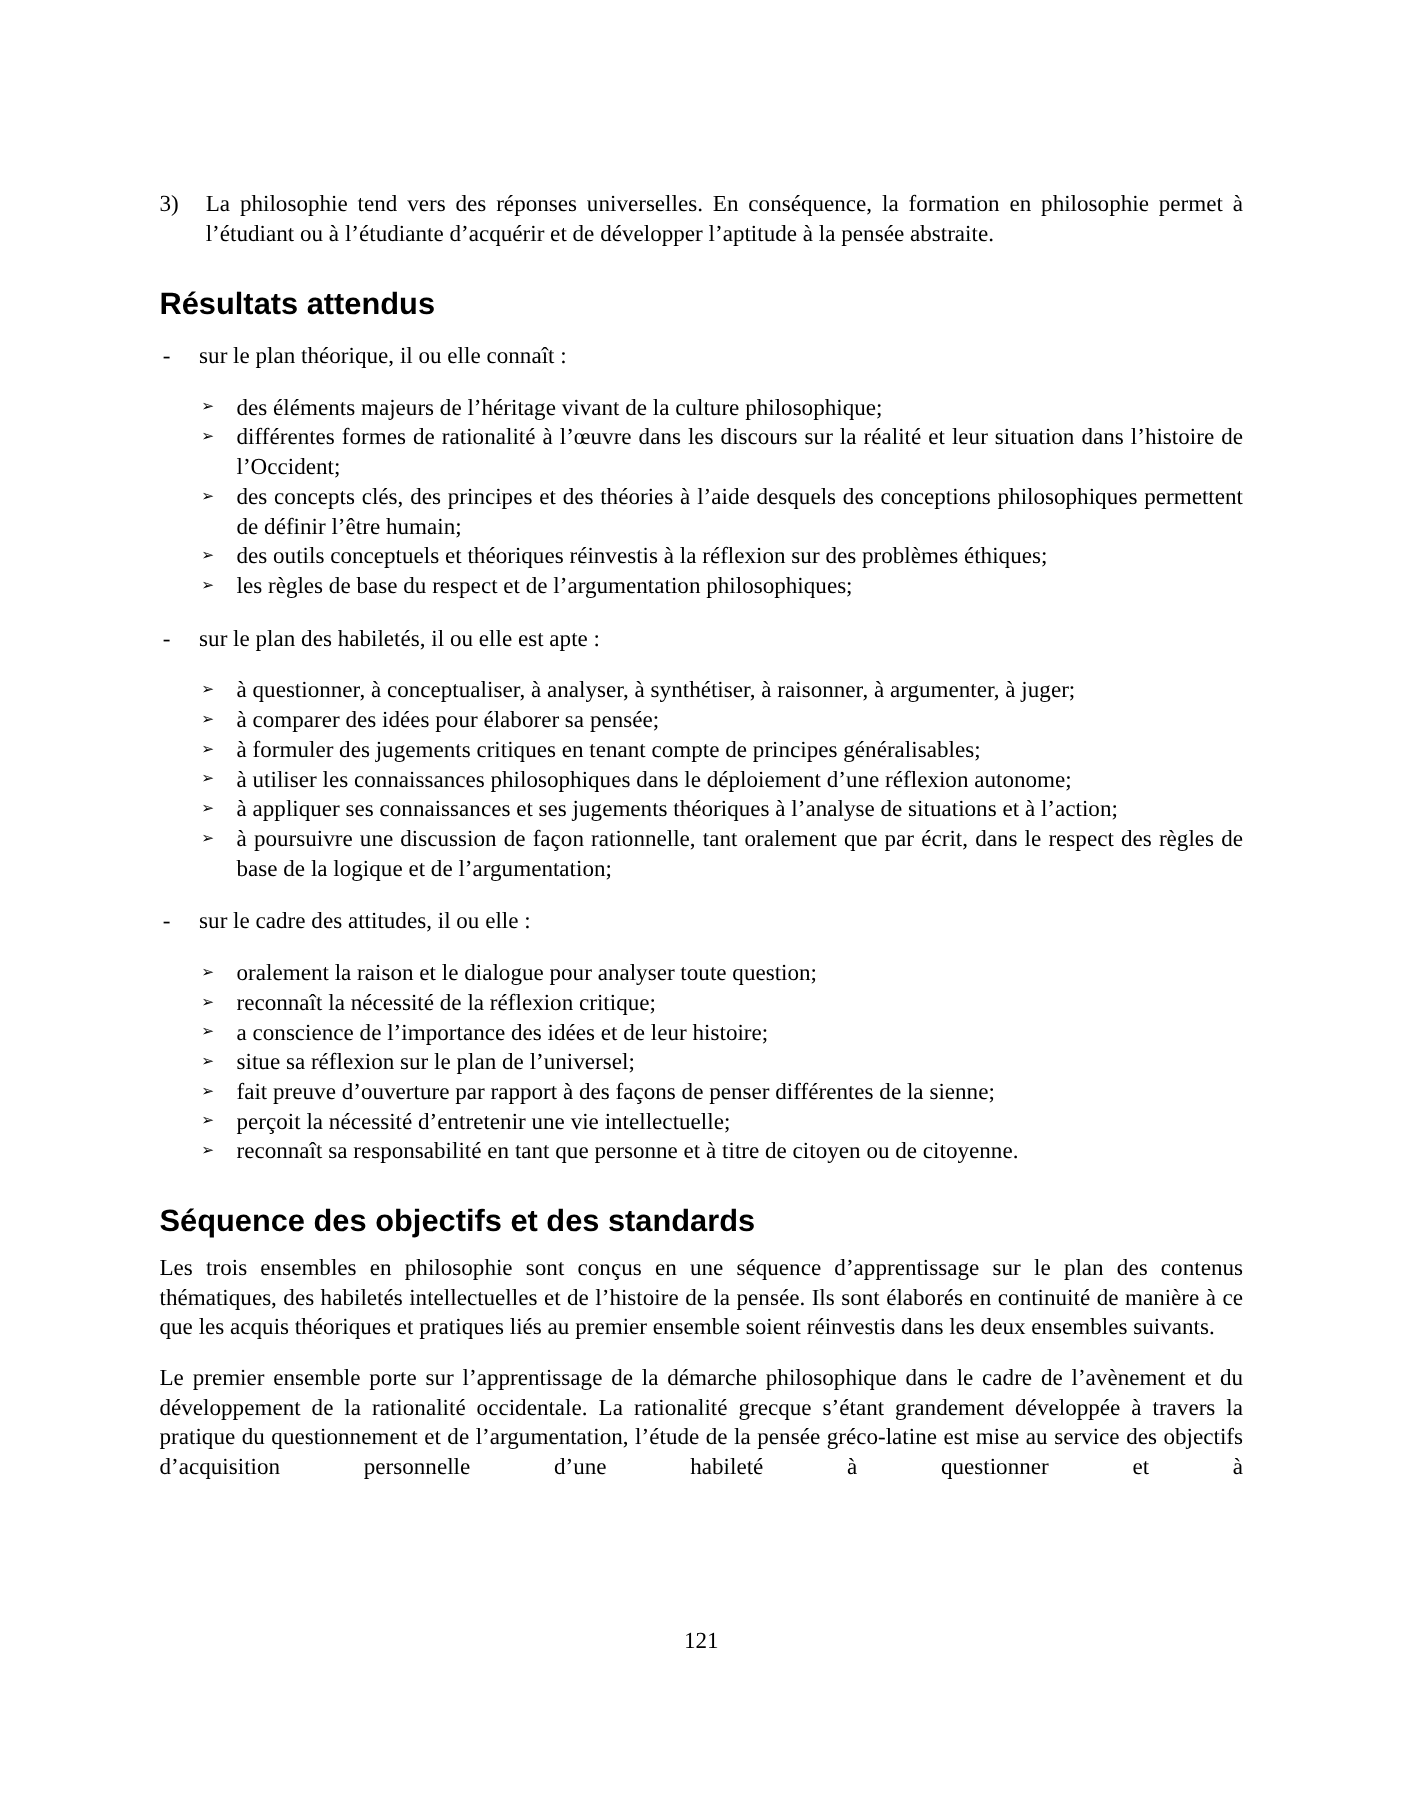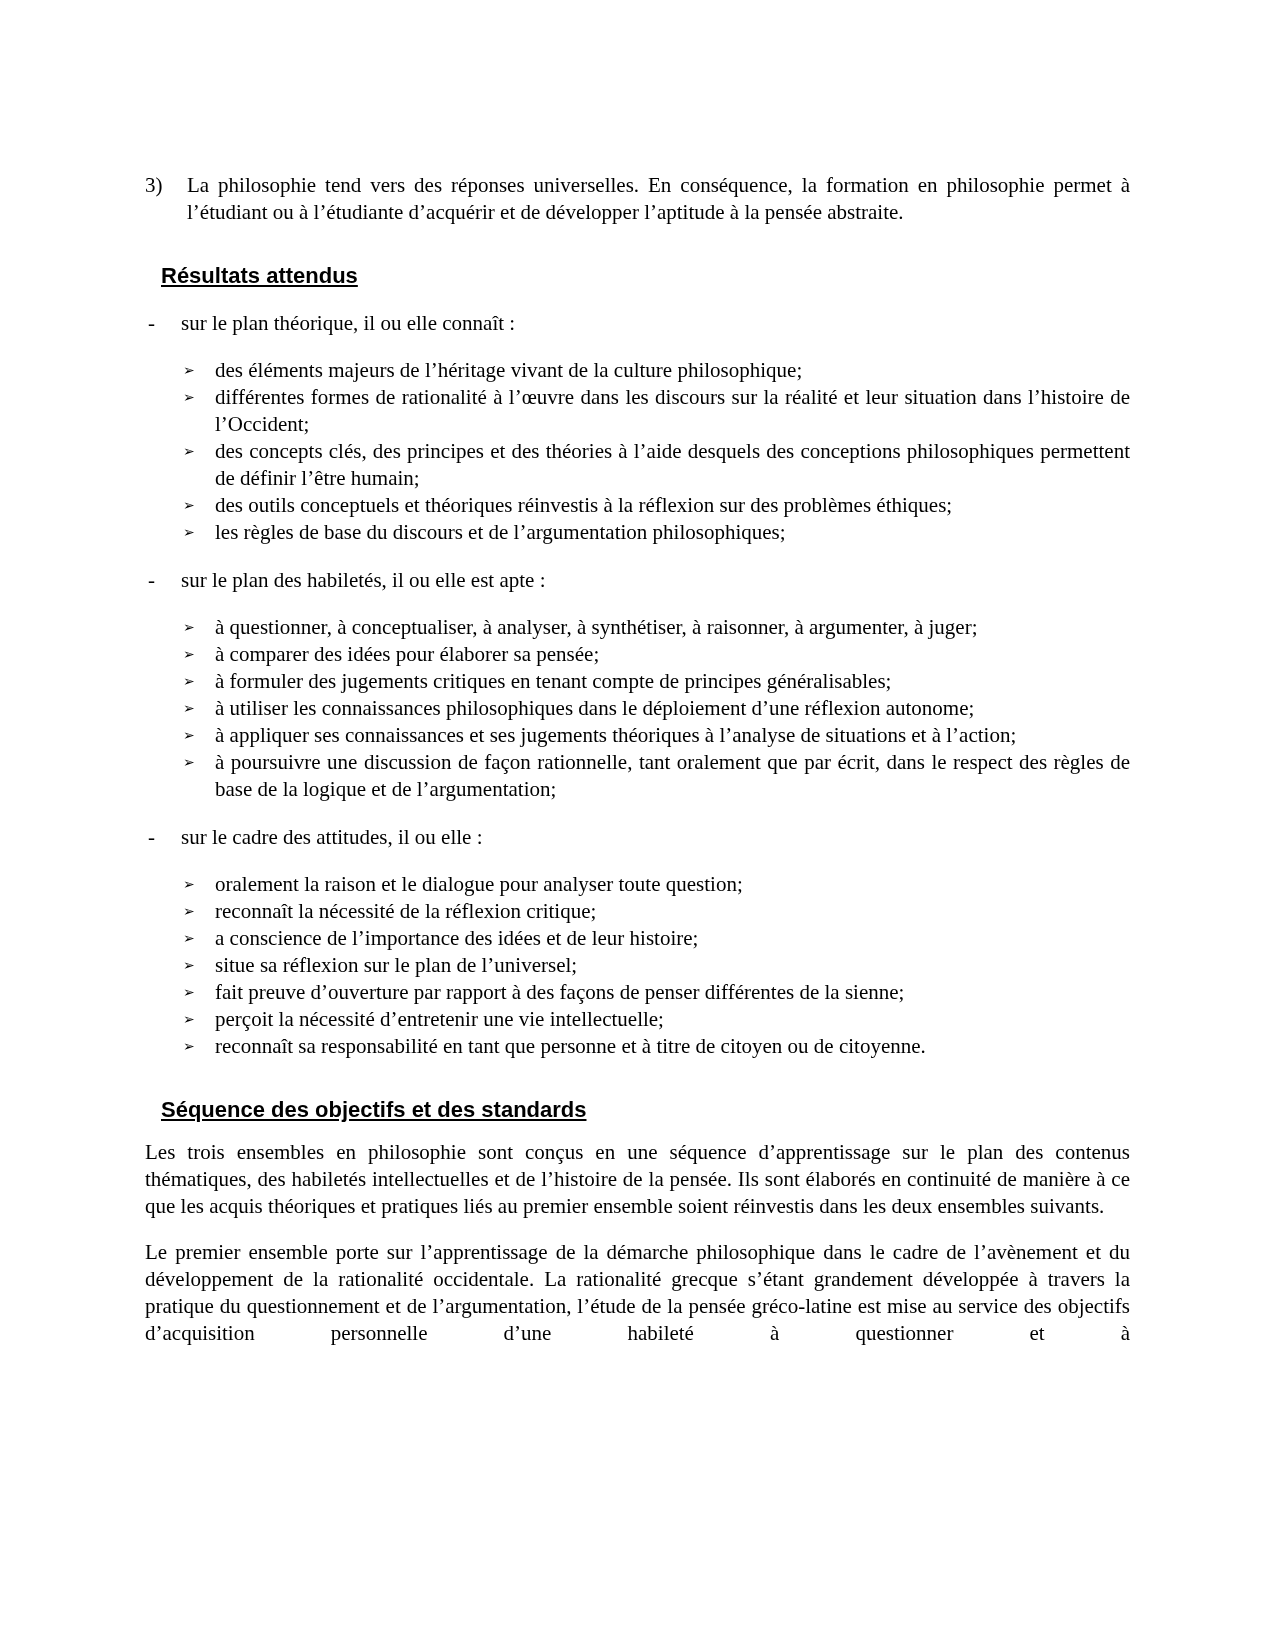--- a/index.html
+++ b/index.html
@@ -36,24 +36,23 @@
   .numbered-item .marker {
     flex: 0 0 42px;
   }
   .numbered-item .item-text {
     flex: 1 1 auto;
     text-align: justify;
   }
   h2.section-heading {
     font-family: "Liberation Sans", sans-serif;
     font-weight: bold;
-    font-size: 22px;
+    font-size: 28px;
     line-height: 27px;
-    margin: 36px 0 10px 16px;
-    text-decoration: underline;
+    margin: 36px 0 10px 0;
   }
   .intro-para {
     margin: 0;
     text-align: justify;
   }
   .dash-row {
     display: flex;
     align-items: flex-start;
     margin: 21px 0 20px 3px;
   }
@@ -125,21 +124,21 @@
       <li class="bullet-row">
         <span class="bullet">➢</span>
         <span class="bullet-text">des concepts clés, des principes et des théories à l’aide desquels des conceptions philosophiques permettent de définir l’être humain;</span>
       </li>
       <li class="bullet-row">
         <span class="bullet">➢</span>
         <span class="bullet-text">des outils conceptuels et théoriques réinvestis à la réflexion sur des problèmes éthiques;</span>
       </li>
       <li class="bullet-row">
         <span class="bullet">➢</span>
-        <span class="bullet-text">les règles de base du discours et de l’argumentation philosophiques;</span>
+        <span class="bullet-text">les règles de base du respect et de l’argumentation philosophiques;</span>
       </li>
     </ul>
 
     <div class="dash-row">
       <span class="dash">-</span>
       <span class="plan-label">sur le plan des habiletés, il ou elle est apte  :</span>
     </div>
     <ul class="bullet-list">
       <li class="bullet-row">
         <span class="bullet">➢</span>
@@ -203,13 +202,14 @@
     </ul>
 
     <h2 class="section-heading">Séquence des objectifs et des standards</h2>
 
     <p class="seq-para">Les trois ensembles en philosophie sont conçus en une séquence d’apprentissage sur le plan des contenus thématiques, des habiletés intellectuelles et de l’histoire de la pensée. Ils sont élaborés en continuité de manière à ce que les acquis théoriques et pratiques liés au premier ensemble soient réinvestis dans les deux ensembles suivants.</p>
 
     <p class="seq-para para justify-last">Le premier ensemble porte sur l’apprentissage de la démarche philosophique dans le cadre de l’avènement et du développement de la rationalité occidentale. La rationalité grecque s’étant grandement développée à travers la pratique du questionnement et de l’argumentation, l’étude de la pensée gréco-latine est mise au service des objectifs d’acquisition personnelle d’une habileté à questionner et à</p>
 
   </div>
 
+  <div class="page-number">121</div>
 </div>
 
 </body></html>

